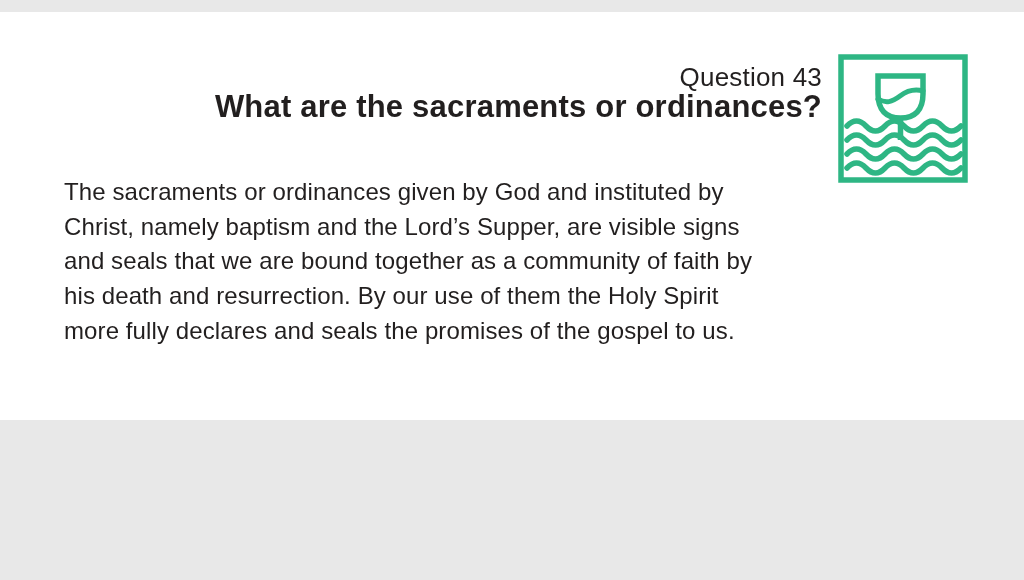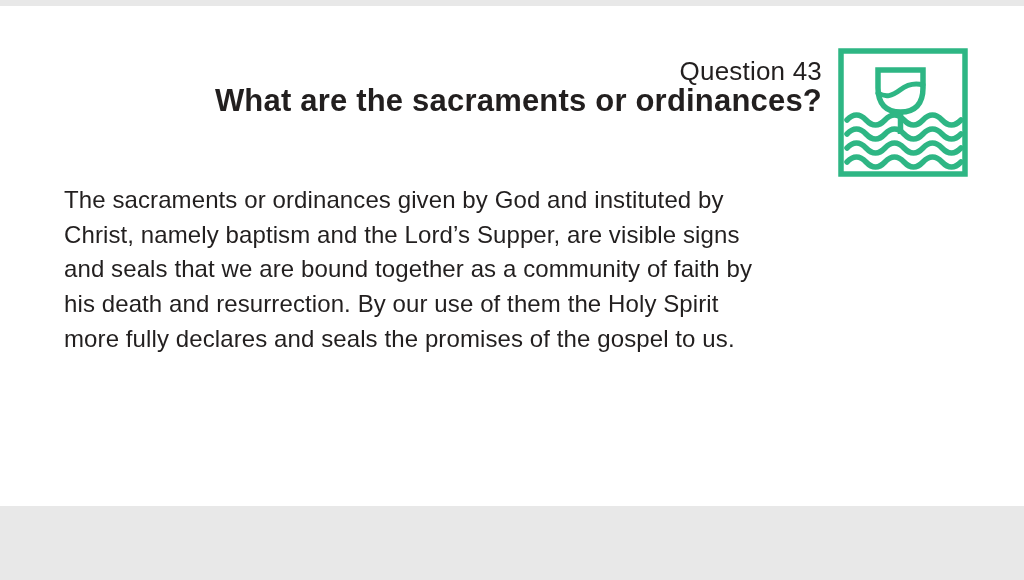--- a/index.html
+++ b/index.html
@@ -2,25 +2,25 @@
 <html><head>
 <meta charset="utf-8">
 <style>
   * { margin: 0; padding: 0; box-sizing: border-box; }
   html, body { background: #e8e8e8; }
   body { font-family: "Liberation Sans", sans-serif; }
 
   .slide {
     position: relative;
     width: 1024px;
-    height: 500px;
+    height: 408px;
     background: var(--background, #ffffff);
     color: var(--text, #221f1f);
     overflow: hidden;
-    margin: 6px auto;
+    margin: 12px auto;
   }
 
   .header {
     position: absolute;
     top: 51px;
     right: 202px;
     text-align: right;
     white-space: nowrap;
   }
 
@@ -44,21 +44,21 @@
     top: 42px;
     width: 130px;
     height: 129px;
     color: var(--accent, #2eb684);
   }
   .catechism-icon svg { display: block; width: 100%; height: 100%; }
 
   .body-paragraph {
     position: absolute;
     left: 64px;
-    top: 177px;
+    top: 163px;
     width: 820px;
     font-size: 24px;
     line-height: 34.7px;
     letter-spacing: 0.1px;
     white-space: pre-line;
   }
 </style>
 </head>
 <body style="--background: #ffffff; --text: #221f1f; --accent: #2eb684;">
 

